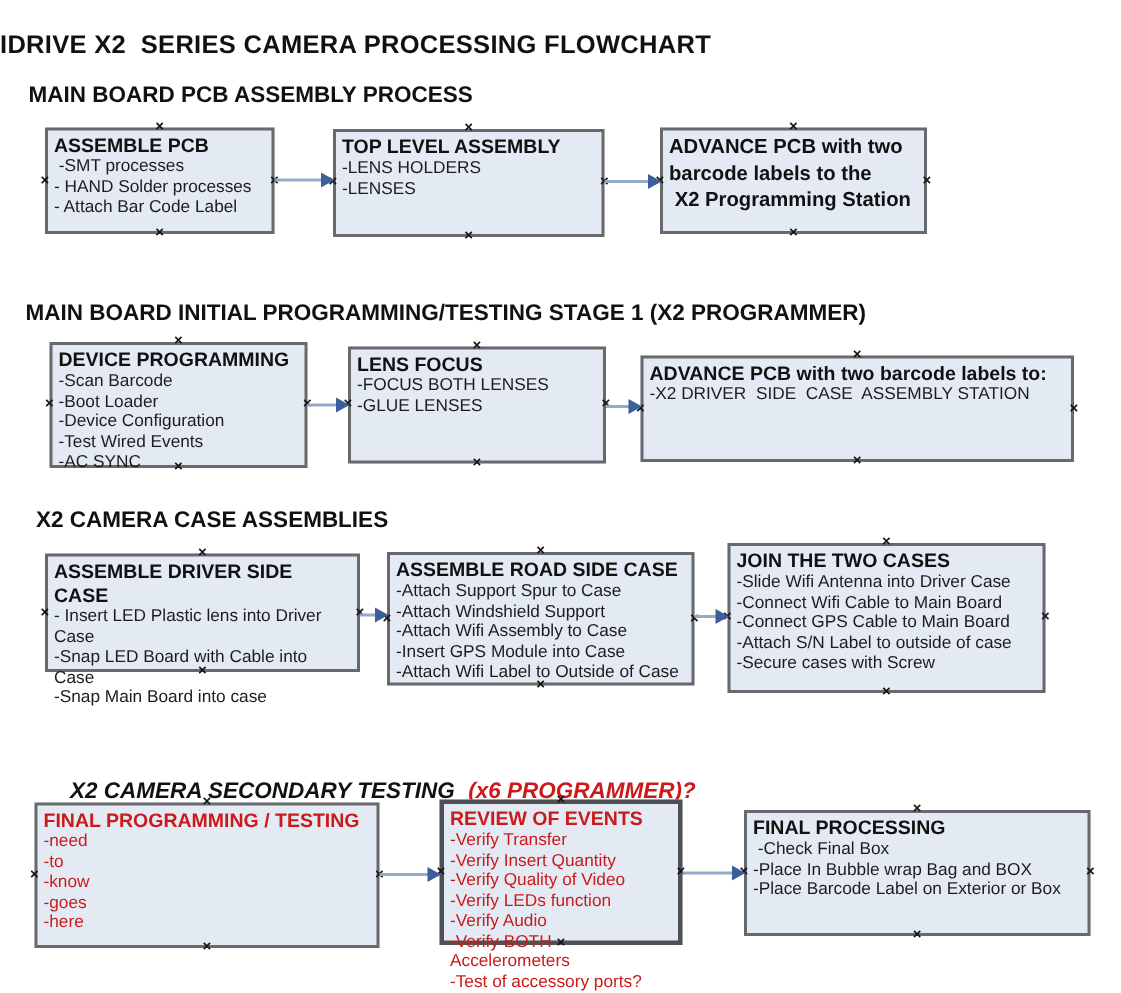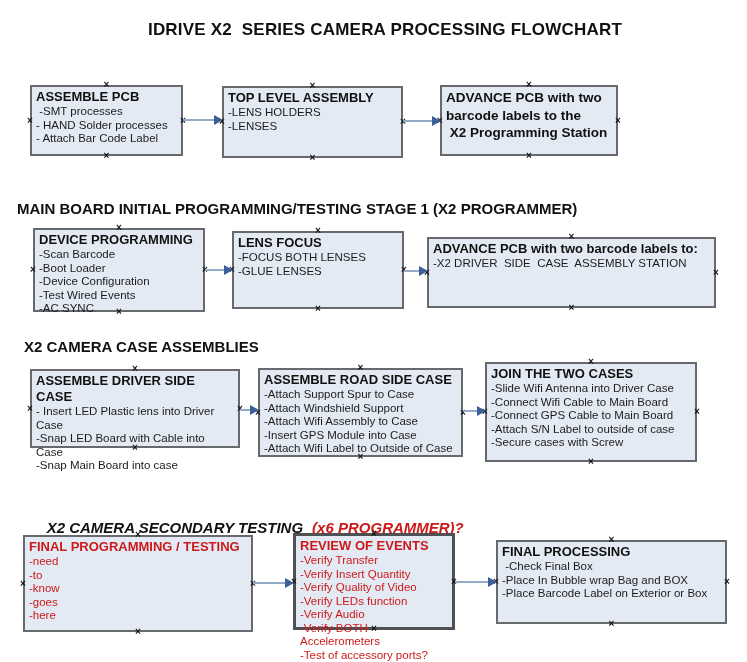--- a/index.html
+++ b/index.html
@@ -1,21 +1,21 @@
 <!DOCTYPE html>
 <html><head>
 <meta charset="utf-8">
 <style>
   html,body { margin:0; padding:0; background:#ffffff; }
   .canvas {
     position:relative; width:747px; height:662px; background:#ffffff;
     font-family:"Liberation Sans", sans-serif; overflow:hidden;
   }
   .title {
-    position:absolute; left:0; top:20px; width:622px; text-align:right;
+    position:absolute; left:0; top:20px; width:622px; text-align:left;
     font-size:17px; font-weight:bold; color:#111; letter-spacing:.2px;
     white-space:pre-wrap;
   }
   .sec-head {
     position:absolute; font-size:15px; font-weight:bold; color:#111;
     white-space:pre-wrap;
   }
   .sec-head .red-part { color:#cc1a1a; margin-left:9px; }
   .fbox {
     position:absolute; background:#e3eaf4; border:2px solid #68696d;
@@ -49,20 +49,21 @@
     border-bottom:5px solid transparent;
   }
 </style>
 </head>
 <body>
 
 <div class="canvas">
 
   <div class="title">IDRIVE X2  SERIES CAMERA PROCESSING FLOWCHART</div>
 
+  <div class="sec-head" style="left:19px; top:55px;">MAIN BOARD PCB ASSEMBLY PROCESS</div>
 
   <div class="fbox" style="left:30px; top:85px; width:153px; height:71px;">
     <span class="hd t">×</span>
     <span class="hd b">×</span>
     <span class="hd l">×</span>
     <span class="hd r">×</span>
     <div class="bh">ASSEMBLE PCB</div>
     <div class="bl">
         <div class="ln"> -SMT processes</div>
         <div class="ln">- HAND Solder processes</div>

